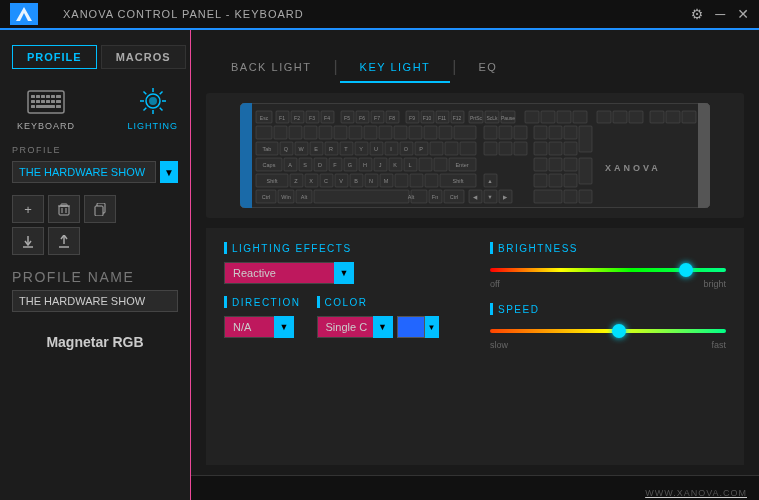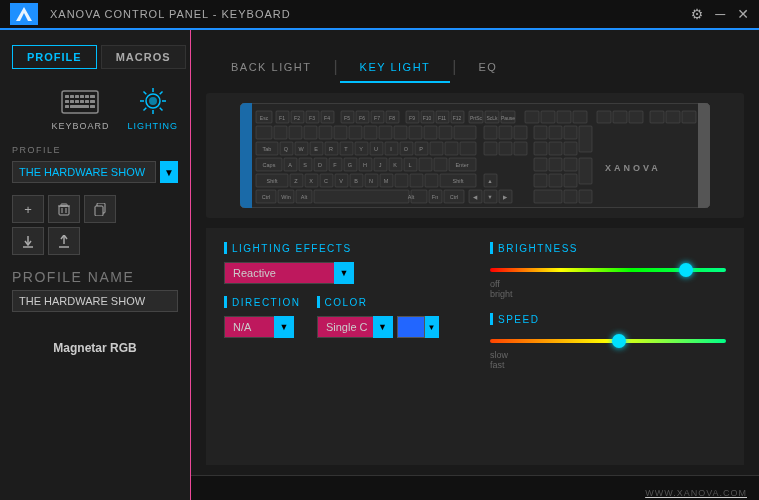--- a/index.html
+++ b/index.html
@@ -19,21 +19,21 @@
       height: 30px;
       display: flex;
       align-items: center;
       padding: 0 10px;
       border-bottom: 2px solid #1e90ff;
       justify-content: space-between;
     }
     .title-bar-left {
       display: flex;
       align-items: center;
-      gap: 12px;
+      gap: 25px;
     }
     .logo-box {
       width: 28px;
       height: 22px;
       background: #1e90ff;
       display: flex;
       align-items: center;
       justify-content: center;
       font-size: 8px;
       color: #fff;
@@ -88,21 +88,21 @@
     .tab-btn.active {
       background: #1c1c1c;
       border: 1px solid #00bfff;
       color: #00bfff;
     }
 
     .icon-row {
       display: flex;
       gap: 18px;
       margin-bottom: 14px;
-      justify-content: flex-end;
+      justify-content: space-between;
       padding-left: 5px;
     }
     .icon-item {
       display: flex;
       flex-direction: column;
       align-items: center;
       gap: 4px;
       cursor: pointer;
     }
     .icon-box {
@@ -184,25 +184,25 @@
       background: #2a2a2a;
       border: 1px solid #444;
       color: #ccc;
       padding: 4px 6px;
       font-size: 11px;
       width: 100%;
       margin-bottom: 18px;
     }
 
     .magnetar-label {
-      font-size: 12px;
+      font-size: 14px;
       font-weight: bold;
       color: #ccc;
       text-align: center;
-      margin-top: 11px;
+      margin-top: 4px;
     }
 
     
     .right-panel {
       flex: 1;
       display: flex;
       flex-direction: column;
       background: #1a1a1a;
     }
 
@@ -309,21 +309,20 @@
     .slider-container {
       position: relative;
       margin-bottom: 4px;
     }
     .slider-labels {
       display: flex;
       justify-content: space-between;
       font-size: 9px;
       color: #666;
       margin-top: 5px;
-      flex-direction: column;
     }
 
     .color-swatch {
       width: 28px;
       height: 22px;
       background: #2266ff;
       border: 1px solid #555;
       cursor: pointer;
     }
     .color-arrow {
@@ -762,21 +761,21 @@
               <select class="setting-select" style="min-width:70px;">
                 <option>N/A</option>
               </select>
               <div class="select-arrow">▼</div>
             </div>
           </div>
           <div>
             <div class="setting-section-title">COLOR</div>
             <div style="display:flex; align-items:center;">
               <div class="select-wrapper">
-                <select class="setting-select" style="min-width:70px;text-align:right;">
+                <select class="setting-select" style="min-width:70px;">
                   <option>Single C</option>
                 </select>
                 <div class="select-arrow">▼</div>
               </div>
               <div style="display:flex;align-items:center;margin-left:4px;">
                 <div class="color-swatch"></div>
                 <div class="color-arrow">▼</div>
               </div>
             </div>
           </div>

